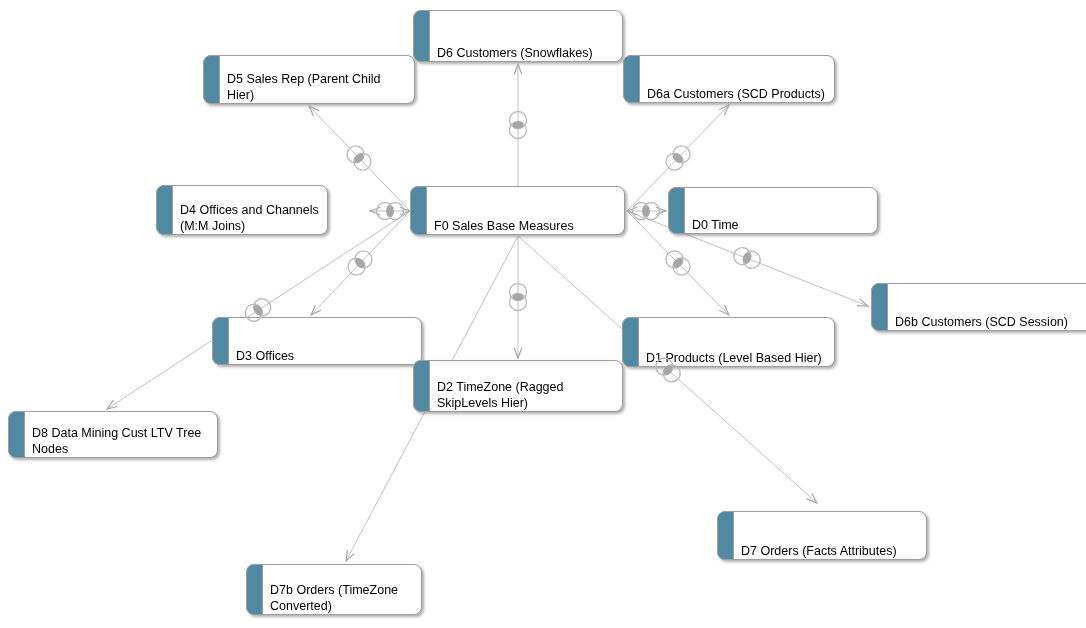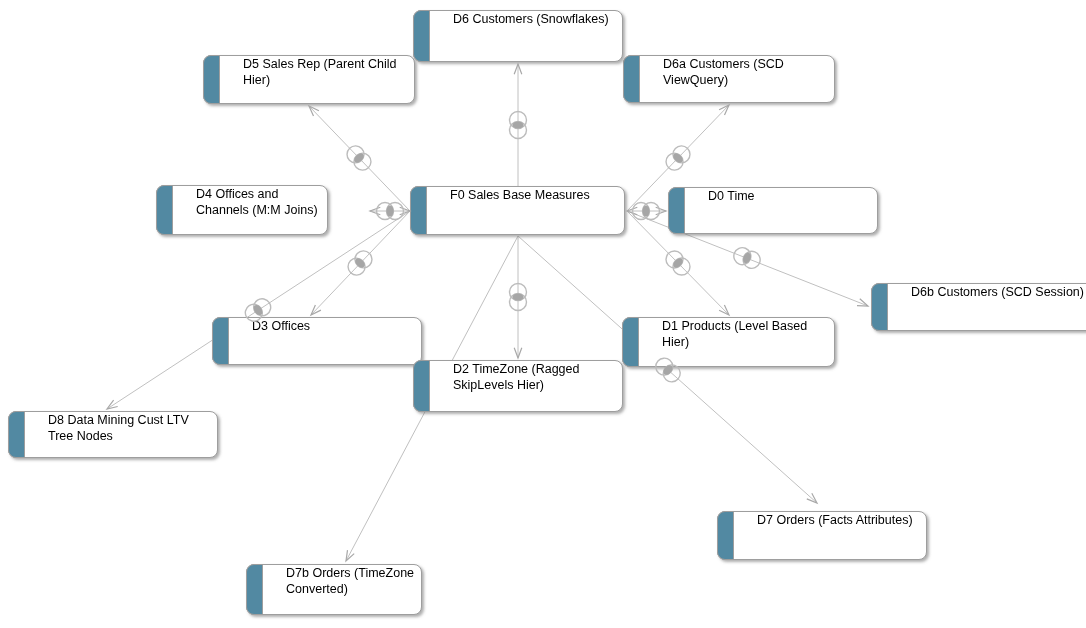--- a/index.html
+++ b/index.html
@@ -2,24 +2,24 @@
 <html style="--node-bar: #5289a2; --node-border: #9e9e9e;"><head>
 <meta charset="utf-8">
 <style>
   html,body{margin:0;padding:0;background:#fff;}
   #canvas{
     position:relative;width:1086px;height:628px;overflow:hidden;
     background:#fff;font-family:"Liberation Sans",sans-serif;
   }
   svg.layer{position:absolute;left:0;top:0;pointer-events:none;}
   .node{
-    position:absolute;display:flex;align-items:flex-start;
+    position:absolute;display:flex;align-items:flex-end;
     background:#fff;border:1px solid var(--node-border,#9e9e9e);
     border-radius:8px;box-shadow:2px 2px 3px rgba(110,110,110,.55);
-    z-index:1;box-sizing:border-box;cursor:default;padding-left:16px;
+    z-index:1;box-sizing:border-box;cursor:default;
   }
   .node .bar{
     position:absolute;left:-1px;top:-1px;bottom:-1px;width:15px;
     background:var(--node-bar,#5289a2);
     border-radius:8px 0 0 8px;border:1px solid var(--node-border,#9e9e9e);
   }
   .node .label{
     margin-left:23px;margin-right:4px;max-width:186px;
     font-size:12.5px;line-height:16px;color:#000;
   }
@@ -44,21 +44,21 @@
       <line x1="627" y1="211" x2="868" y2="306" stroke="#c0c0c0" stroke-width="1"></line>
     </svg>
 
   <div class="node" style="left:203px;top:55px;width:212px;height:49px">
     <span class="bar"></span>
     <span class="label">D5 Sales Rep (Parent Child Hier)</span>
   </div>
 
   <div class="node" style="left:623px;top:55px;width:212px;height:48px">
     <span class="bar"></span>
-    <span class="label">D6a Customers (SCD ViewQuery)</span>
+    <span class="label">D6a Customers (SCD Products)</span>
   </div>
 
   <div class="node" style="left:413px;top:10px;width:210px;height:52px">
     <span class="bar"></span>
     <span class="label">D6 Customers (Snowflakes)</span>
   </div>
 
   <div class="node" style="left:156px;top:185px;width:172px;height:50px">
     <span class="bar"></span>
     <span class="label">D4 Offices and Channels (M:M Joins)</span>

